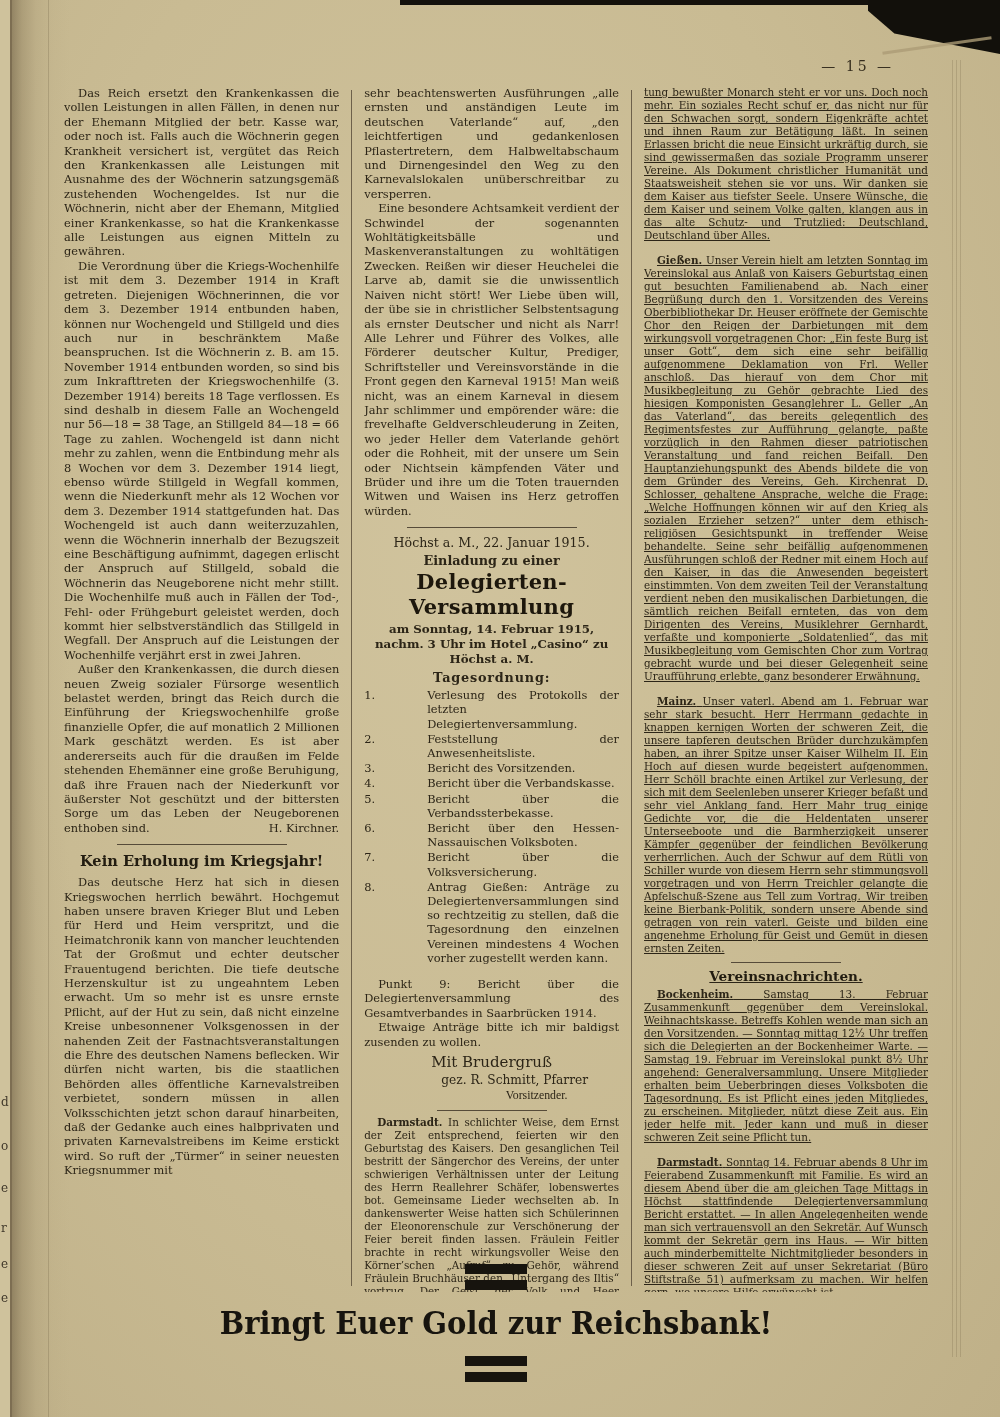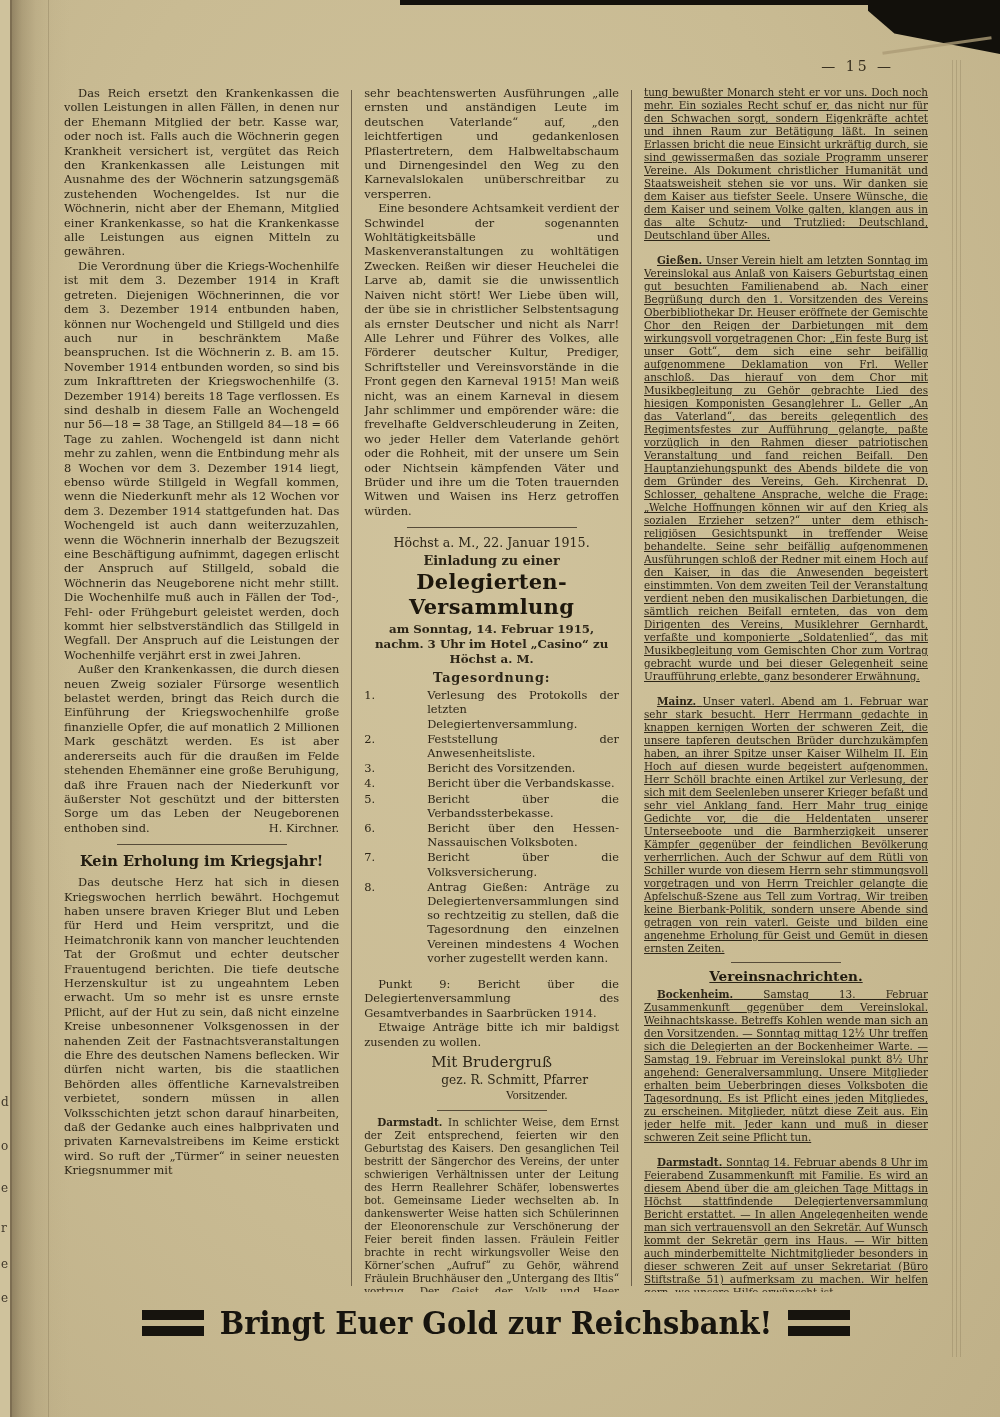--- a/index.html
+++ b/index.html
@@ -46,21 +46,21 @@
   .agenda-item .num{position:absolute;left:0;top:0;font-size:11.4px;line-height:14.2px;}
   .agenda-item .atext{display:block;text-align:justify;font-size:11.4px;line-height:14.2px;margin-left:44px;}
   .gruss{margin:4px 0 0 0;text-align:center;font-size:15px;}
   .signame{margin:2px 0 0 46px;text-align:center;font-size:12.2px;}
   .sigtitle{margin:1px 0 0 90px;text-align:center;font-size:11.8px;font-family:Liberation Serif, serif;}
   .small-par{margin:0;text-align:justify;text-indent:13px;font-size:10.4px;line-height:13px;}
   .small-par.cont{text-indent:0;}
   .lead{font-weight:bold;}
   .h-vereins{margin:5px 0 4px 0;text-align:center;font-weight:bold;font-size:13.6px;color:#221c10;} .mt4{margin-top:12px;}
   
-  .banner{position:absolute;top:1294px;left:64px;width:864px;height:58px;display:flex;align-items:center;justify-content:center;gap:16px;z-index:8;}
+  .banner{position:absolute;top:1294px;left:64px;width:864px;height:58px;display:flex;align-items:center;justify-content:center;gap:16px;z-index:8;flex-direction:column;}
   .bars{width:62px;display:flex;flex-direction:column;gap:6px;}
   .bars i{display:block;height:10px;background:#17140e;}
   .banner-text{font-size:29px;font-weight:bold;color:#17140e;white-space:nowrap;transform:scaleY(1.06);}
 </style>
 </head>
 <body>
 
 <div class="sheet">
 
   <div class="prev-page-strip">

